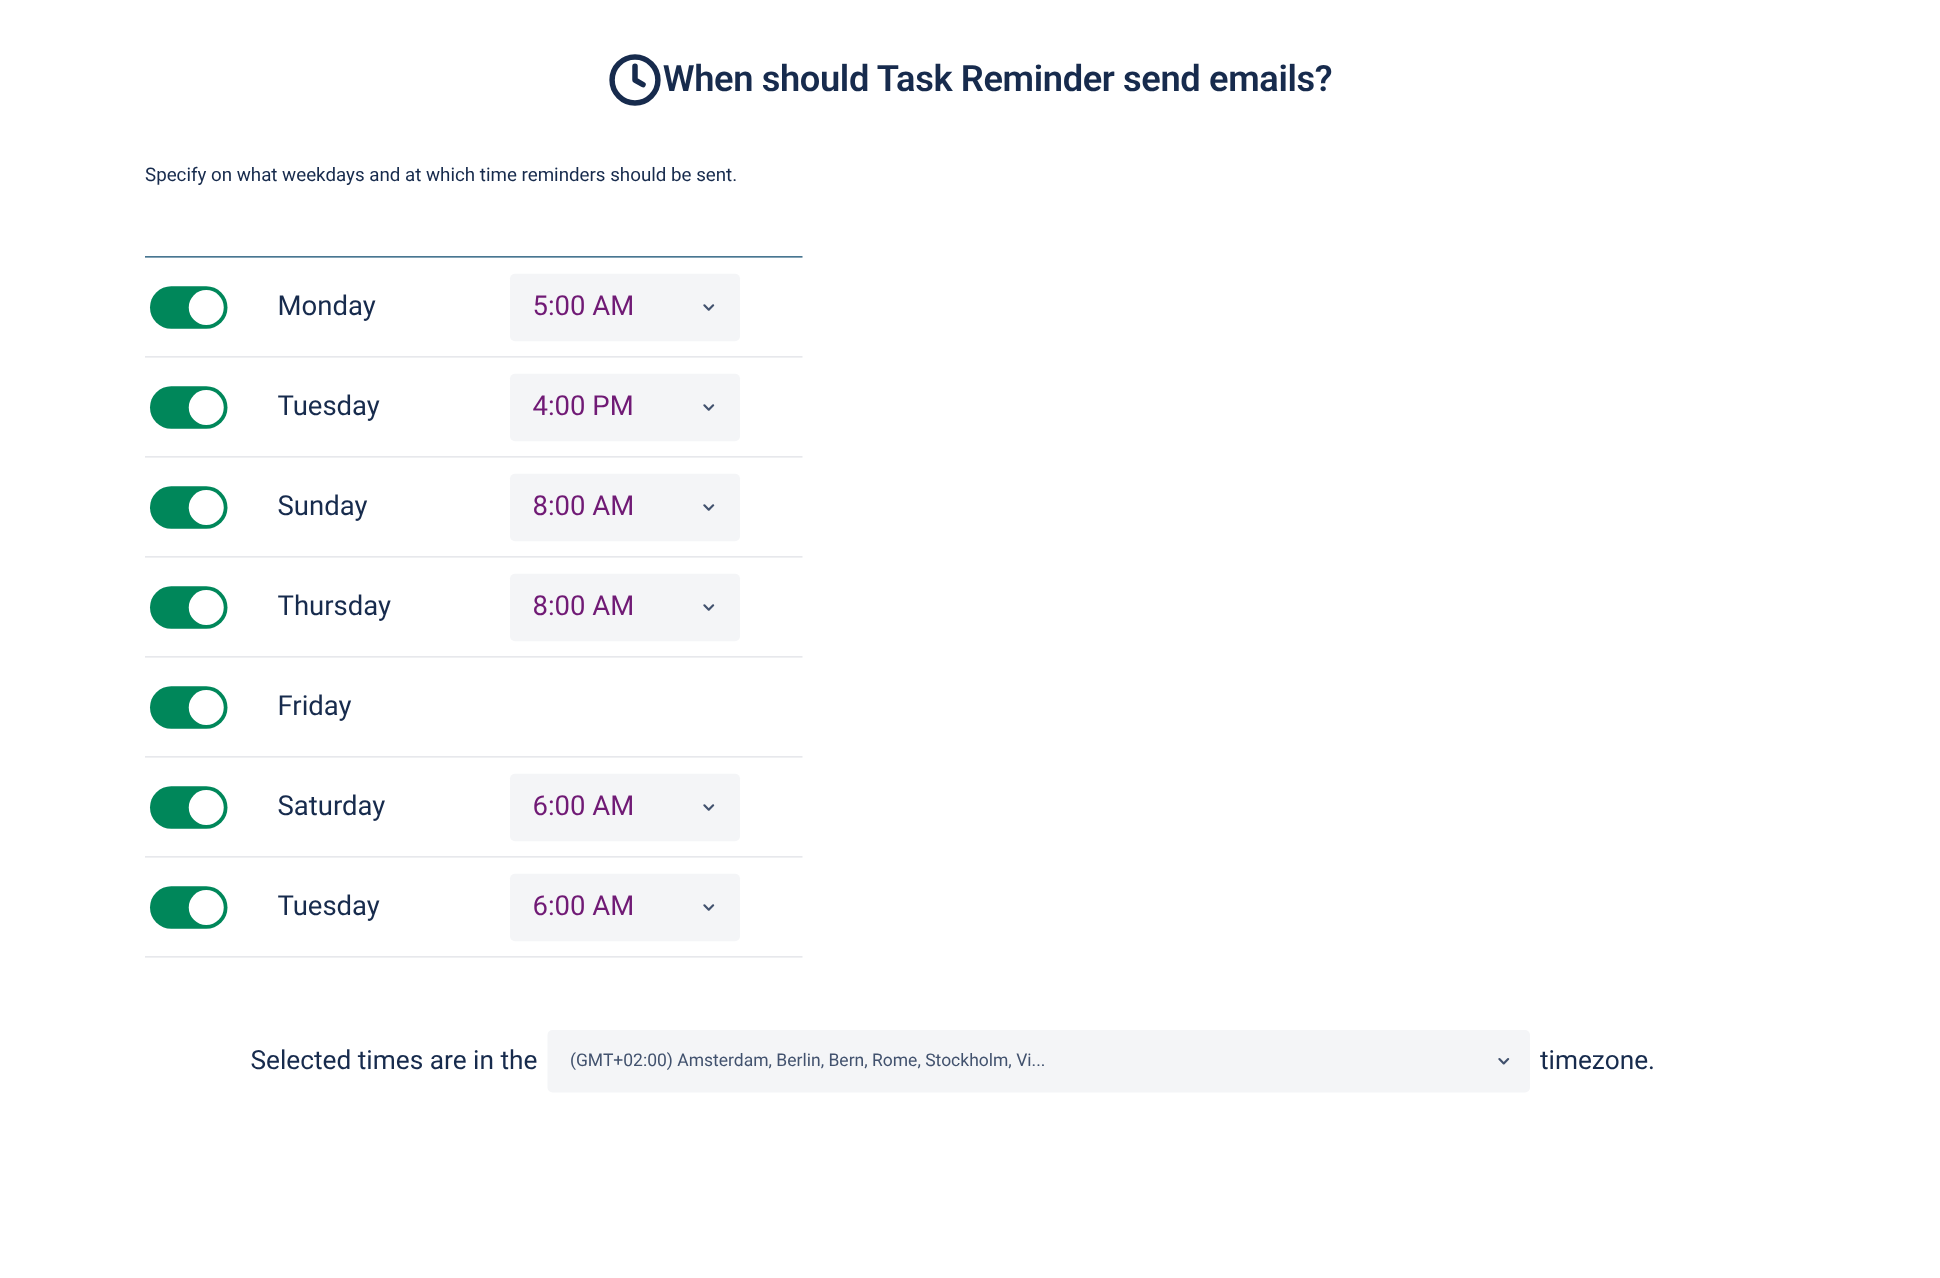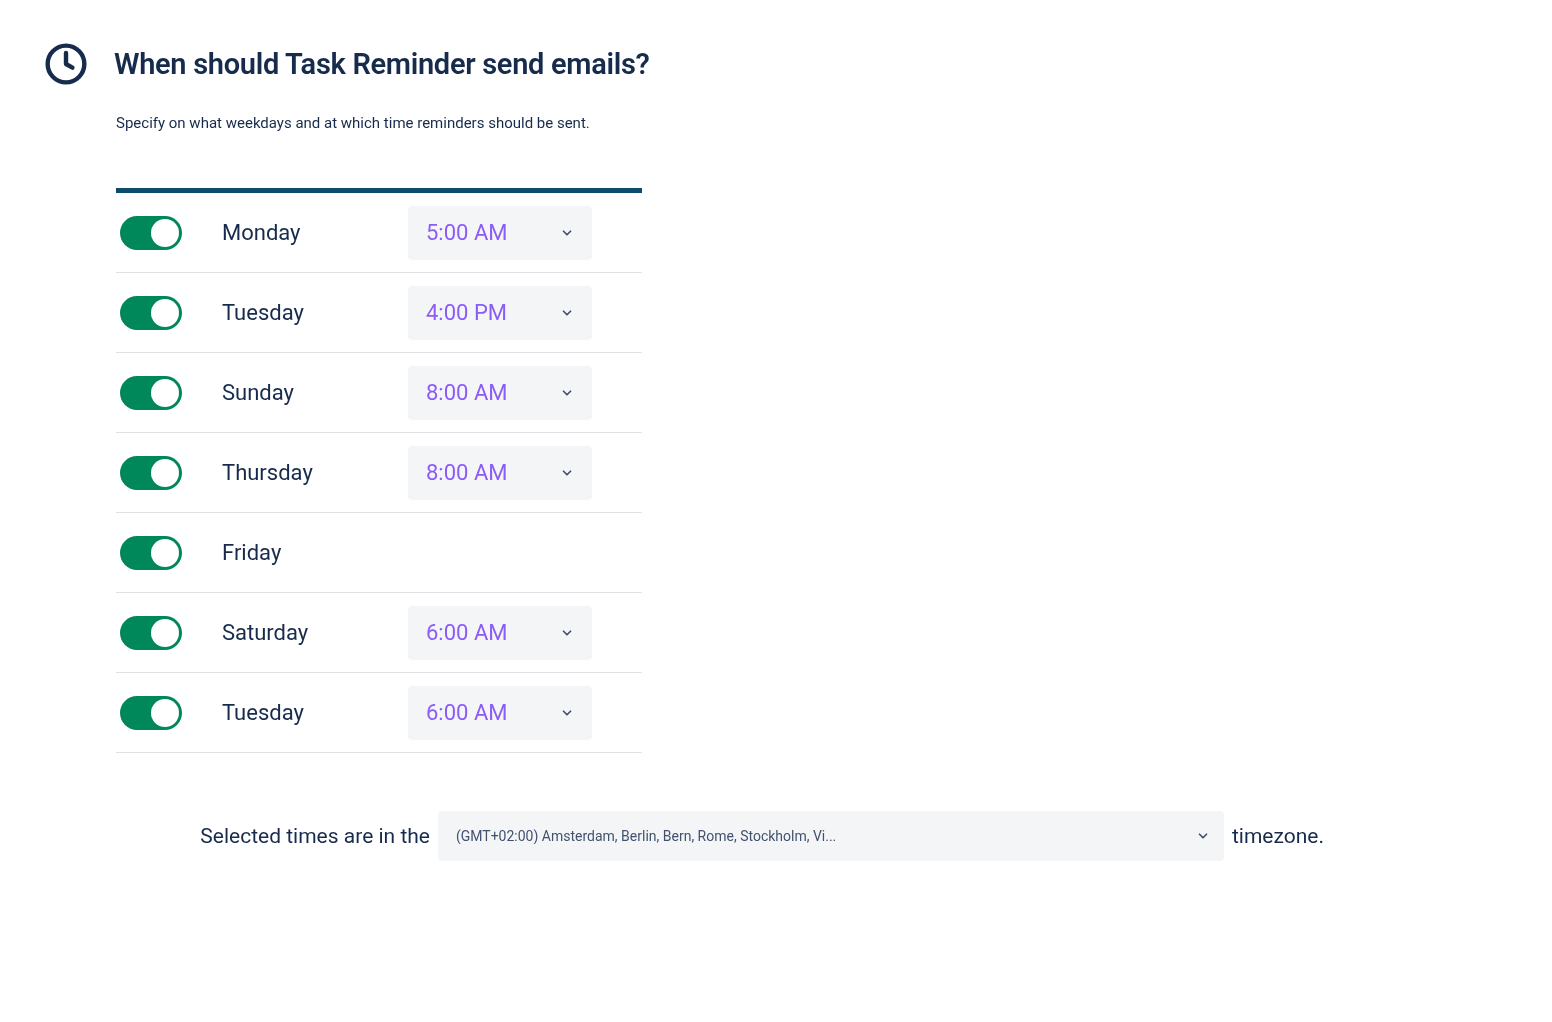--- a/index.html
+++ b/index.html
@@ -5,22 +5,22 @@
   * { box-sizing: border-box; margin: 0; padding: 0; }
   body {
     font-family: -apple-system, BlinkMacSystemFont, "Segoe UI", Roboto, Helvetica, Arial, sans-serif;
     background: #fff;
     color: #172B4D;
     padding: 42px 44px;
   }
   .header-row {
     display: flex;
     align-items: center;
-    gap: 26px;
-    margin-bottom: 28px;
+    margin-bottom: 45px;
+    justify-content: center;
   }
   .clock-icon {
     width: 44px;
     height: 44px;
     flex-shrink: 0;
     color: #172B4D;
   }
   .clock-icon svg { width: 100%; height: 100%; display: block; }
   h1 {
     font-size: 29px;
@@ -33,21 +33,21 @@
     max-width: 1280px;
   }
   .description {
     font-size: 15px;
     color: #172B4D;
     margin-bottom: 56px;
     font-weight: 400;
   }
   .schedule-table {
     width: 526px;
-    border-top: 5px solid #0c4a6e;
+    border-top: 1px solid #0c4a6e;
   }
   .schedule-row {
     display: grid;
     grid-template-columns: 102px 186px 1fr;
     align-items: center;
     min-height: 80px;
     border-bottom: 1px solid #DFE1E6;
     padding: 0 4px;
   }
   .toggle {
@@ -80,21 +80,21 @@
     justify-content: space-between;
     background: #F4F5F7;
     border-radius: 4px;
     height: 54px;
     padding: 0 18px 0 18px;
     cursor: pointer;
     width: 184px;
   }
   .time-value {
     font-size: 22px;
-    color: #8b5cf6;
+    color: #701a75;
     font-weight: 400;
   }
   .chevron {
     width: 14px;
     height: 14px;
     color: #42526E;
   }
   .chevron svg { width: 100%; height: 100%; display: block; }
   .tz-line {
     display: flex;

